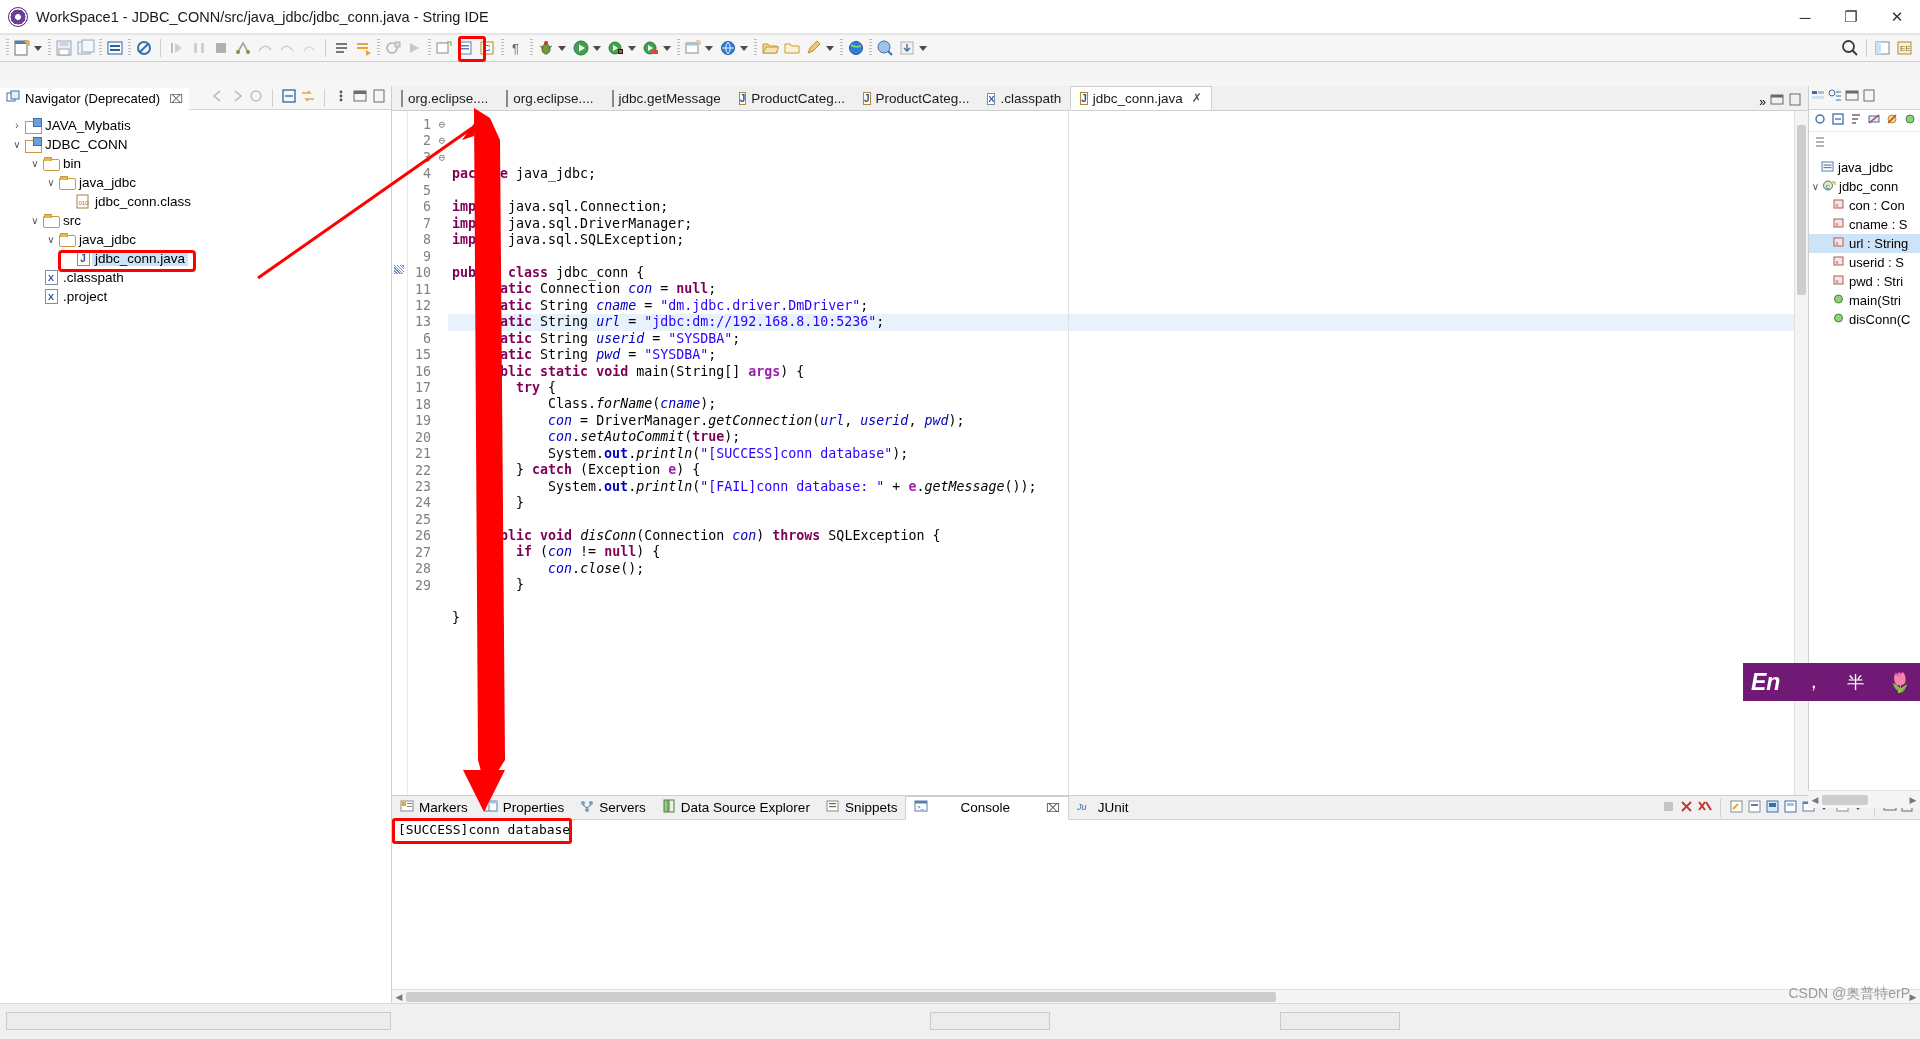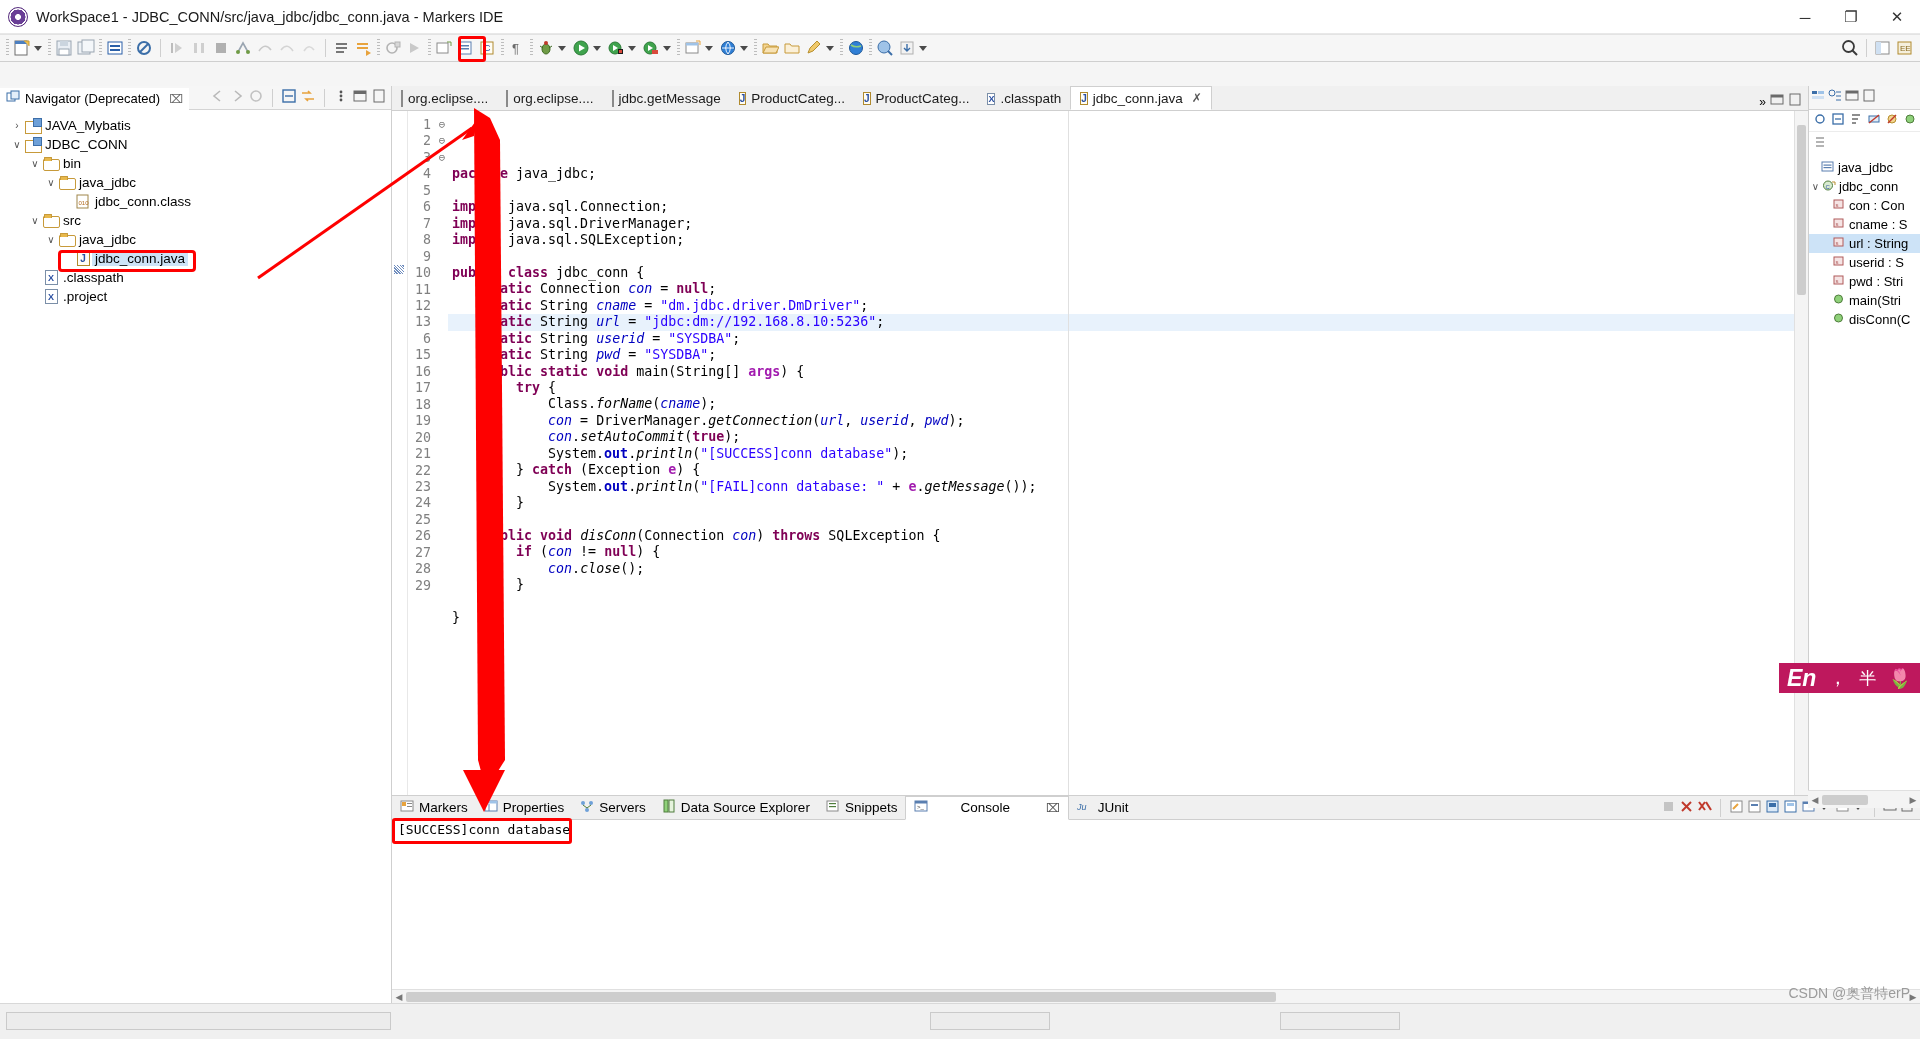--- a/index.html
+++ b/index.html
@@ -146,22 +146,22 @@
                  border: 3px solid #fe0000; border-radius: 3px; pointer-events: none; }
   .b-hscroll { height: 14px; background: #f4f4f4; border-top: 1px solid #e0e0e0; display: flex; align-items: center; }
 
   
   .statusbar { position: absolute; left: 0; right: 0; bottom: 0; height: 36px;
                background: #f0f0f0; border-top: 1px solid #d8d8d8; }
   .status-seg { position: absolute; top: 8px; height: 18px; border: 1px solid #cacaca; background: #ececec; }
   .watermark { position: absolute; right: 10px; bottom: 36px; font-size: 14px; color: #9b9b9b; }
 
   
-  .ime { position: absolute; right: 0px; top: 663px; height: 30px; display: flex; align-items: center;
-         background: #be185d; color: #fff; padding: 0 8px; gap: 12px; font-size: 19px; }
+  .ime { position: absolute; right: 0px; top: 663px; height: 38px; display: flex; align-items: center;
+         background: #701a75; color: #fff; padding: 0 8px; gap: 24px; font-size: 19px; }
   .ime .en { font-size: 23px; font-weight: bold; font-style: italic; }
   .ime .half { font-size: 17px; }
   .ime .flower { font-size: 19px; }
 
   
   .overlay { position: absolute; inset: 0; pointer-events: none; }
   .doc-ico { width: 12px; height: 14px; background: #fff; border: 1px solid #8a8a8a; position: relative; }
   .doc-ico:after { content: ""; position: absolute; left: 2px; top: 3px; right: 2px; height: 1px;
                    box-shadow: 0 0 0 0 #999, 0 3px 0 0 #999, 0 6px 0 0 #999; background: #999; }
   .j-ico { width: 13px; height: 15px; border: 1px solid #b08a2e; background: #fffdf5;
@@ -179,21 +179,21 @@
   .proj-ico:after { content:""; position:absolute; right:-1px; top:-1px; width:7px; height:7px;
                     background:#6ea0d8; border:1px solid #3d6ea8; }
 </style>
 </head>
 <body>
 
 <div id="app">
 
   <div class="titlebar">
     <div class="title-icon"></div>
-    <div class="title-text">WorkSpace1 - JDBC_CONN/src/java_jdbc/jdbc_conn.java - Markers IDE</div>
+    <div class="title-text">WorkSpace1 - JDBC_CONN/src/java_jdbc/jdbc_conn.java - String IDE</div>
     <div class="win-buttons">
       <div class="win-btn">─</div>
       <div class="win-btn">❐</div>
       <div class="win-btn close">✕</div>
     </div>
   </div>
 
 
   <div class="toolbar">
     <div class="tb-dot"></div>

